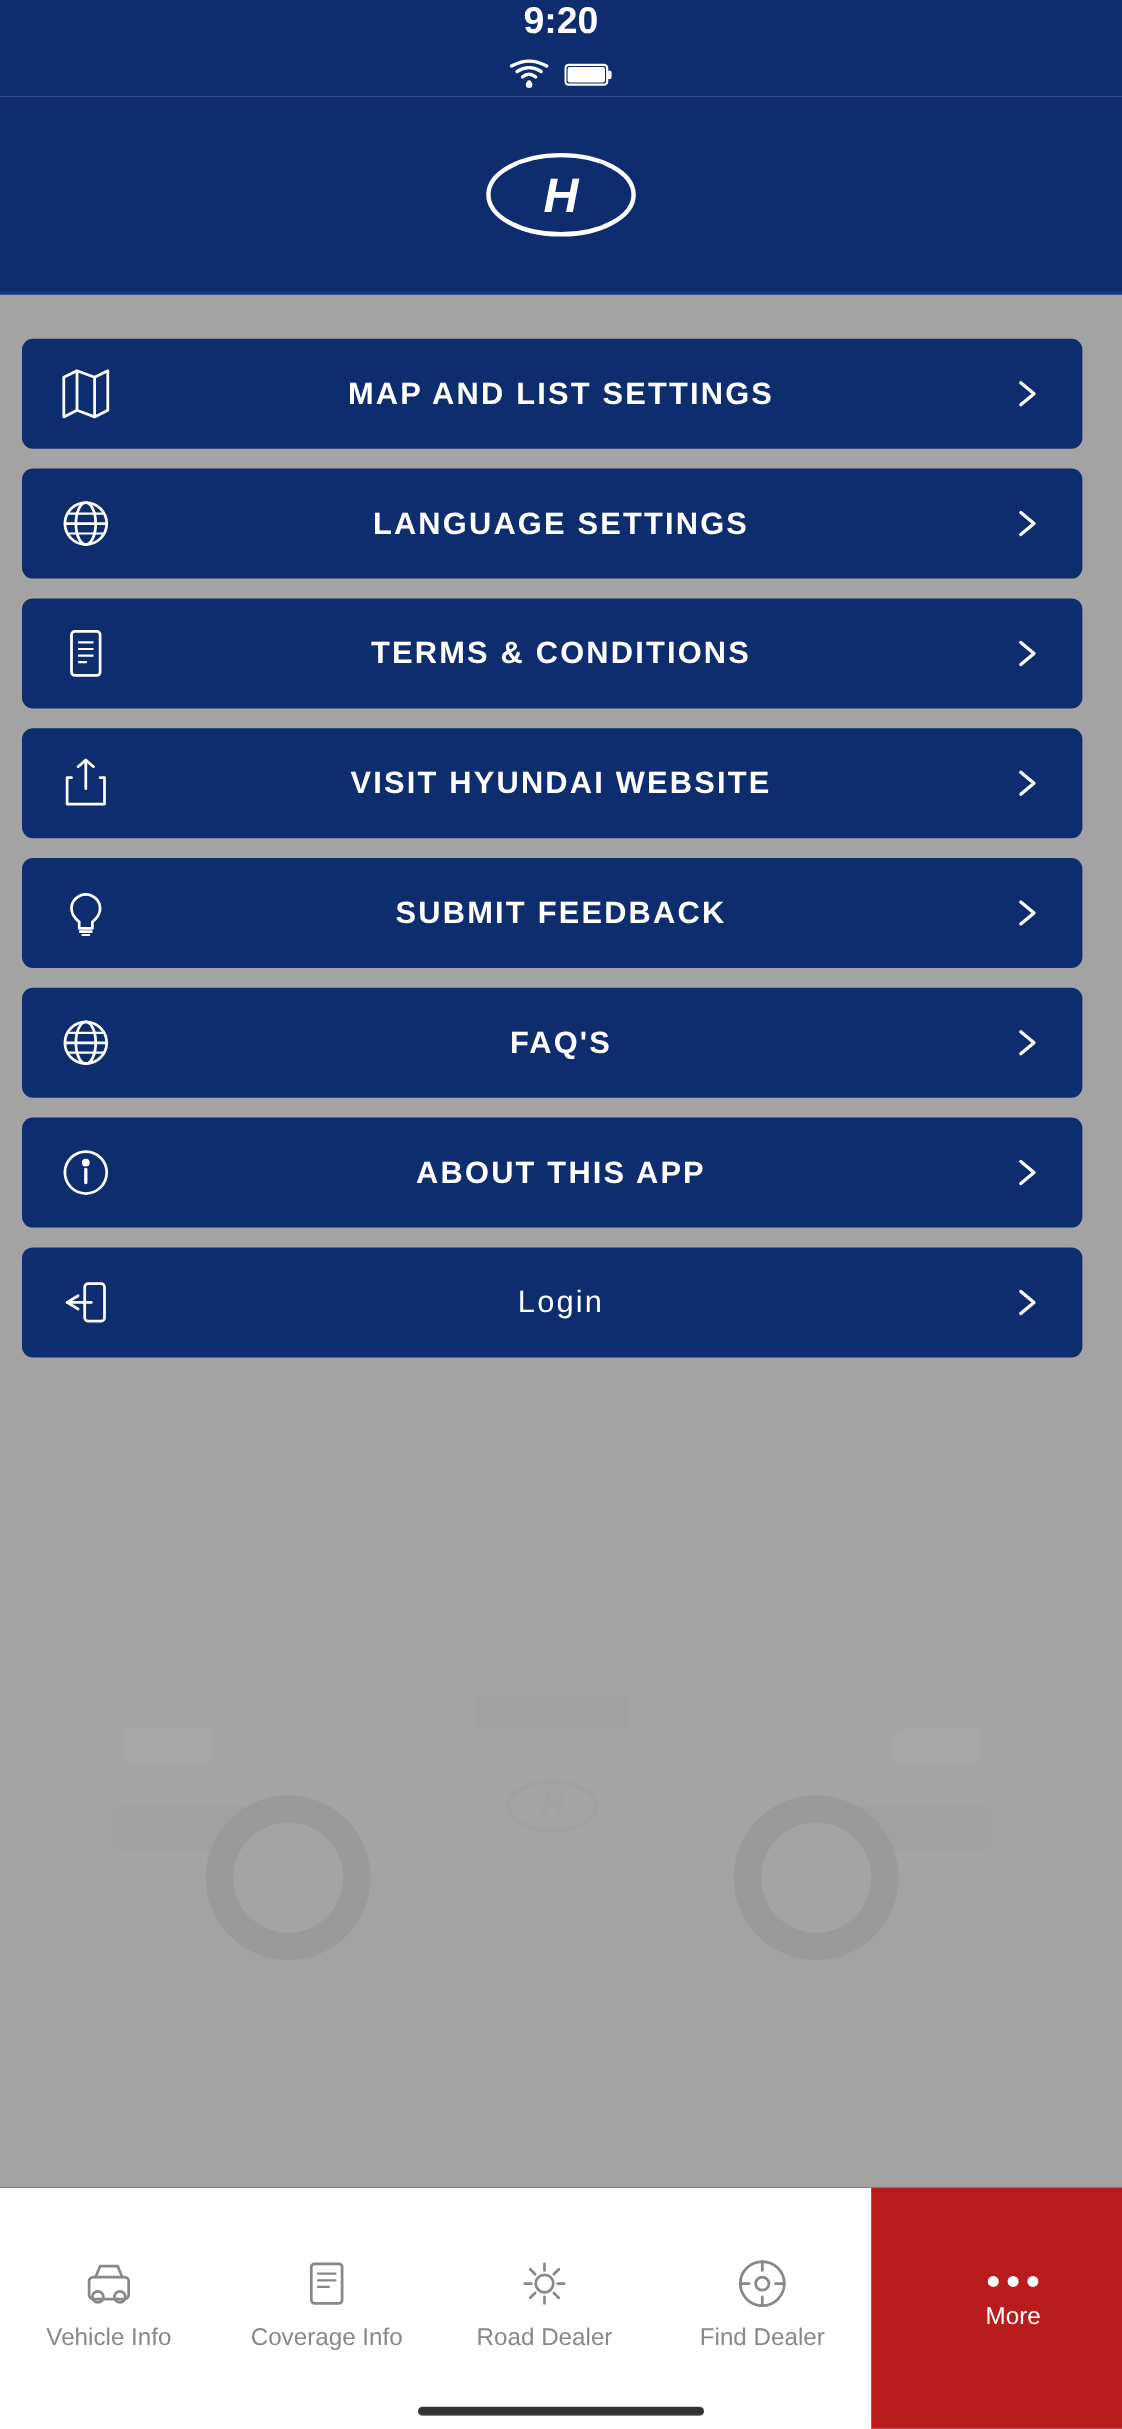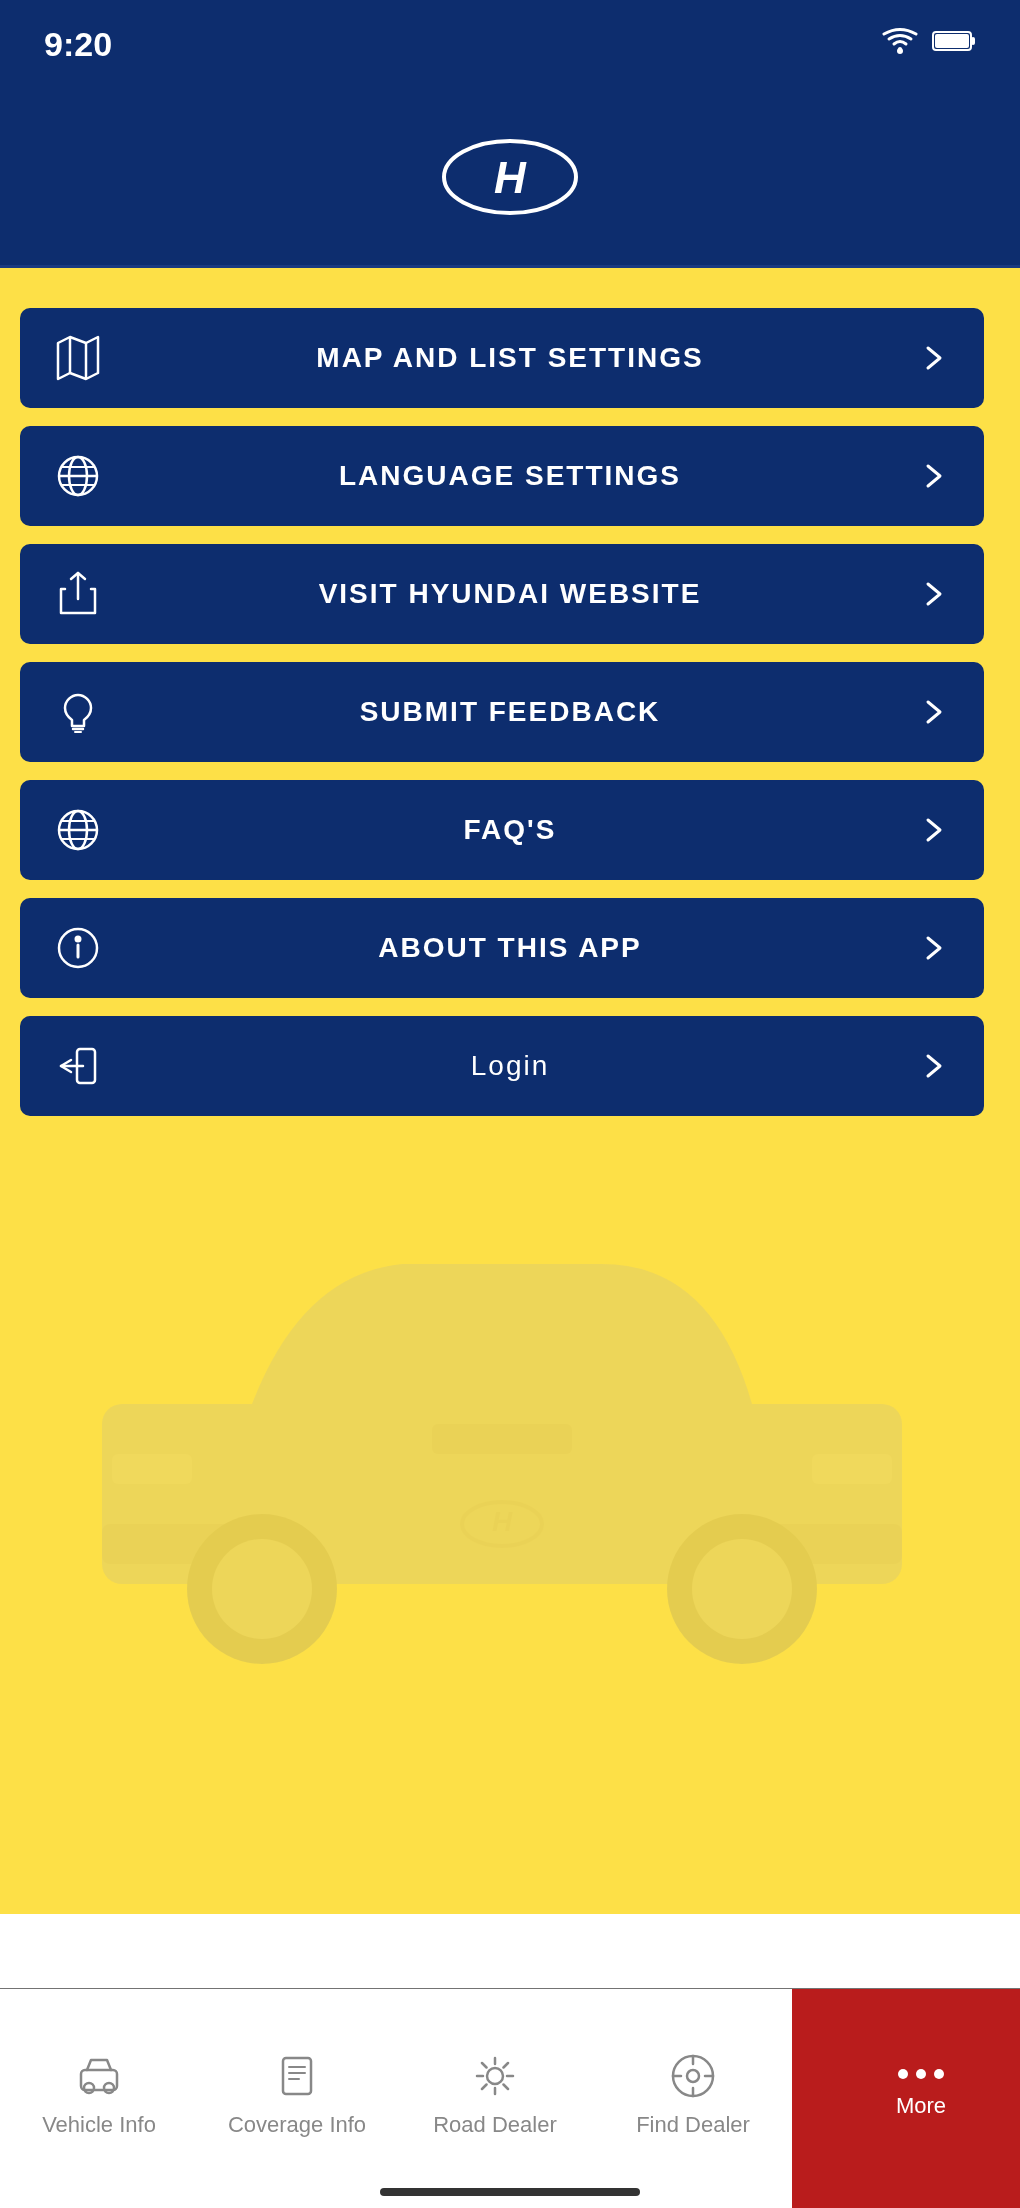--- a/index.html
+++ b/index.html
@@ -14,20 +14,21 @@
     }
 
     
     .status-bar {
       background: #0d2d6e;
       height: 88px;
       display: flex;
       align-items: center;
       justify-content: space-between;
       padding: 0 44px;
+      flex-direction: column;
     }
     .status-time {
       color: white;
       font-size: 34px;
       font-weight: 600;
     }
     .status-icons {
       display: flex;
       align-items: center;
       gap: 14px;
@@ -48,21 +49,21 @@
     }
 
     
     .hyundai-logo {
       width: 140px;
       height: 80px;
     }
 
     
     .content {
-      background: #fde047;
+      background: #a3a3a3;
       padding: 40px 36px 0 20px;
       position: relative;
     }
 
     
     .menu-item {
       display: flex;
       align-items: center;
       background: #0d2d6e;
       border-radius: 10px;
@@ -270,20 +271,37 @@
       </svg>
     </div>
     <span class="menu-label">LANGUAGE SETTINGS</span>
     <div class="menu-chevron">
       <svg viewBox="0 0 28 28">
           <polyline points="8,4 20,14 8,24"></polyline>
         </svg>
     </div>
   </div>
 
+  <div class="menu-item">
+    <div class="menu-icon">
+      <svg viewBox="0 0 46 46">
+        <rect x="10" y="3" width="26" height="40" rx="3" stroke="white" stroke-width="2.5" fill="none"></rect>
+        <line x1="16" y1="13" x2="30" y2="13" stroke="white" stroke-width="2"></line>
+        <line x1="16" y1="19" x2="30" y2="19" stroke="white" stroke-width="2"></line>
+        <line x1="16" y1="25" x2="30" y2="25" stroke="white" stroke-width="2"></line>
+        <line x1="16" y1="31" x2="24" y2="31" stroke="white" stroke-width="2"></line>
+      </svg>
+    </div>
+    <span class="menu-label">TERMS &amp; CONDITIONS</span>
+    <div class="menu-chevron">
+      <svg viewBox="0 0 28 28">
+          <polyline points="8,4 20,14 8,24"></polyline>
+        </svg>
+    </div>
+  </div>
 
   <div class="menu-item">
     <div class="menu-icon">
       <svg viewBox="0 0 46 46">
         <polyline points="16,8 23,2 30,8" stroke="white" stroke-width="2.5" fill="none" stroke-linecap="round" stroke-linejoin="round"></polyline>
         <line x1="23" y1="2" x2="23" y2="28" stroke="white" stroke-width="2.5" stroke-linecap="round"></line>
         <path d="M10,18 L6,18 L6,42 L40,42 L40,18 L36,18" stroke="white" stroke-width="2.5" fill="none" stroke-linecap="round" stroke-linejoin="round"></path>
       </svg>
     </div>
     <span class="menu-label">VISIT Hyundai WEBSITE</span>

